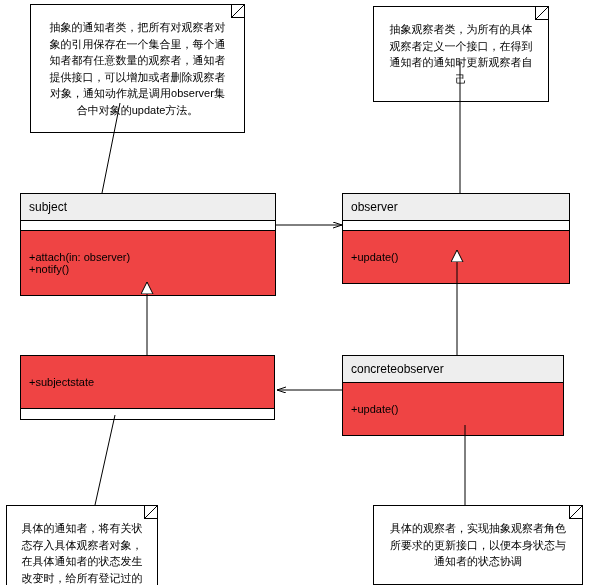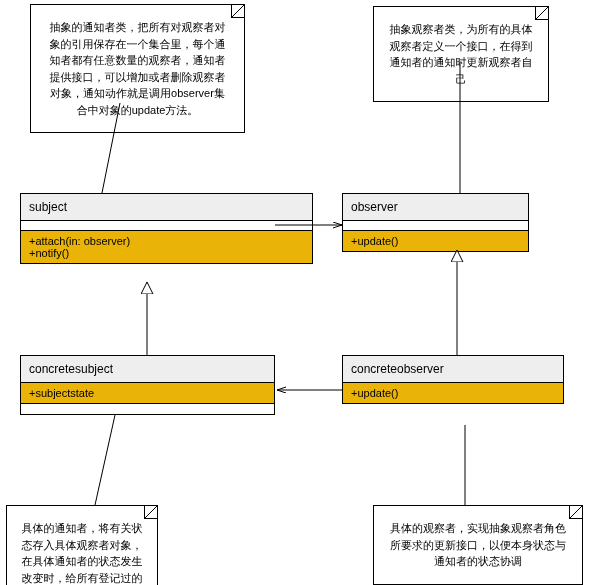--- a/index.html
+++ b/index.html
@@ -39,24 +39,24 @@
     background: #fff;
   }
   .class-title {
     background: #eee;
     padding: 6px 8px;
     border-bottom: 1px solid #000;
     font-size: 12px;
   }
   .class-section {
     border-bottom: 1px solid #000;
-    padding: 4px 8px;
+    padding: 20px 8px;
     font-size: 11px;
     min-height: 18px;
-    background: #eab308;
+    background: #ef4444;
   }
   .class-section.white { background: #fff; }
   .class-section:last-child { border-bottom: none; }
   .class-section.empty { padding: 2px; min-height: 10px; }
   svg.connectors {
     position: absolute;
     top: 0; left: 0;
     width: 591px; height: 585px;
     pointer-events: none;
   }
@@ -73,39 +73,38 @@
 </div>
 
 <div class="note" style="left:6px; top:505px; width:152px;">
   <span>具体的通知者，将有关状态存入具体观察者对象，在具体通知者的状态发生改变时，给所有登记过的观察者发出通知</span>
 </div>
 
 <div class="note" style="left:373px; top:505px; width:210px;">
   <span>具体的观察者，实现抽象观察者角色所要求的更新接口，以便本身状态与通知者的状态协调</span>
 </div>
 
-<div class="class-box" style="left:20px; top:193px; width:293px;">
+<div class="class-box" style="left:20px; top:193px; width:256px;">
   <div class="class-title">subject</div>
   <div class="class-section white empty"></div>
   <div class="class-section">
     <div>+attach(in: observer)</div>
     <div>+notify()</div>
   </div>
 </div>
 
-<div class="class-box" style="left:342px; top:193px; width:187px;">
+<div class="class-box" style="left:342px; top:193px; width:228px;">
   <div class="class-title">observer</div>
   <div class="class-section white empty"></div>
   <div class="class-section">
     <div>+update()</div>
   </div>
 </div>
 
 <div class="class-box" style="left:20px; top:355px; width:255px;">
-  <div class="class-title">concretesubject</div>
   <div class="class-section">
     <div>+subjectstate</div>
   </div>
   <div class="class-section white empty"></div>
 </div>
 
 <div class="class-box" style="left:342px; top:355px; width:222px;">
   <div class="class-title">concreteobserver</div>
   <div class="class-section">
     <div>+update()</div>

